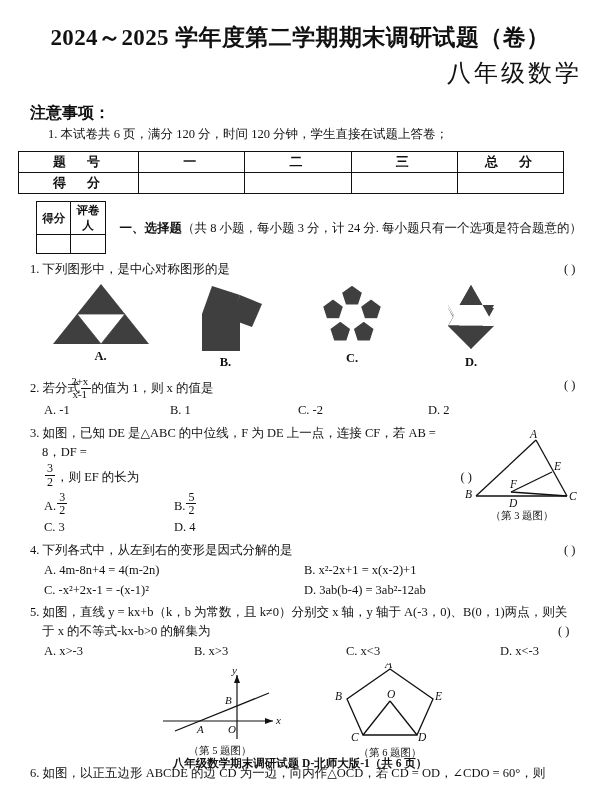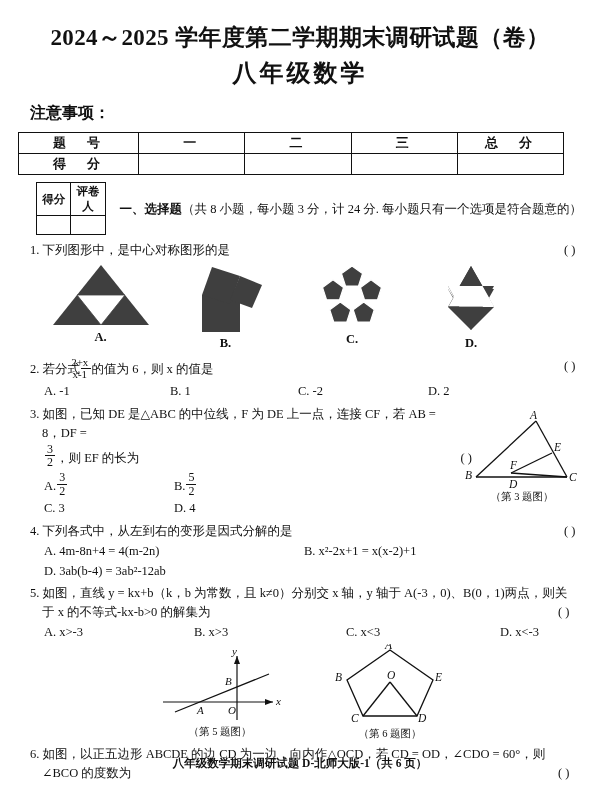--- a/index.html
+++ b/index.html
@@ -13,21 +13,21 @@
     overflow:hidden;
   }
   .page { width:600px; height:785px; padding:14px 18px 0 18px; position:relative; }
 
   
   .title-main{
     text-align:center; font-weight:bold; font-size:23px;
     letter-spacing:.4px; margin:8px 0 2px 0; white-space:nowrap;
   }
   .title-sub{
-    text-align:center; font-weight:bold; font-size:24px;
+    text-align:right; font-weight:normal; font-size:24px;
     letter-spacing:3px; margin:4px 0 14px 0;
   }
 
   
   .notice-h{ font-weight:bold; font-size:16px; margin:0 0 1px 12px; }
   .notice-l{ font-size:12.5px; margin:0 0 1px 30px; line-height:1.45; }
 
   
   table.score{
     border-collapse:collapse; width:546px; margin:8px 0 0 0;
@@ -82,20 +82,21 @@
 </style>
 </head>
 <body>
 
 <div class="page">
 
   <div class="title-main">2024～2025 学年度第二学期期末调研试题（卷）</div>
   <div class="title-sub">八年级数学</div>
 
   <div class="notice-h">注意事项：</div>
+  <div class="notice-l">1. 本试卷共 6 页，满分 120 分，时间 120 分钟，学生直接在试题上答卷；</div>
 
   <table class="score">
     <tbody>
         <tr>
       <td class="lbl">题　号</td>
       <td>一</td>
       <td>二</td>
       <td>三</td>
       <td>总　分</td>
     </tr>
@@ -189,21 +190,21 @@
           <polygon points="28.8,23.4 51.2,23.4 62.3,43.2 17.7,43.2" fill="#ffffff"></polygon>
         </svg>
         <div class="shape-label" style="width:80px;margin:1px auto 0;">D.</div>
       </div>
     </div>
   </div>
 
   <div class="q">
     <div class="q-stem">
       <span>2.</span>
-      <span>若分式</span><span class="frac"><span class="num v">2+x</span><span class="den v">x-1</span></span><span>的值为 6，则 x 的值是</span>
+      <span>若分式</span><span class="frac"><span class="num v">2+x</span><span class="den v">x-1</span></span><span>的值为 1，则 x 的值是</span>
       <span class="paren">(      )</span>
     </div>
     <div class="opts">
       <span class="o1">A. -1</span>
       <span class="o2">B. 1</span>
       <span class="o3">C. -2</span>
       <span class="o4">D. 2</span>
     </div>
   </div>
 
@@ -253,20 +254,21 @@
     <div class="q-stem">
       <span>4.</span>
       <span>下列各式中，从左到右的变形是因式分解的是</span>
       <span class="paren">(      )</span>
     </div>
     <div class="opts">
       <span style="width:260px;">A. 4m-8n+4 = 4(m-2n)</span>
       <span>B. x²-2x+1 = x(x-2)+1</span>
     </div>
     <div class="opts">
+      <span style="width:260px;">C. -x²+2x-1 = -(x-1)²</span>
       <span>D. 3ab(b-4) = 3ab²-12ab</span>
     </div>
   </div>
 
   <div class="q">
     <div class="q-stem" style="margin-right:6px;">
       <span>5.</span>
       <span>如图，直线 y = kx+b（k，b 为常数，且 k≠0）分别交 x 轴，y 轴于 A(-3，0)、B(0，1)两点，则关于 x 的不等式-kx-b&gt;0 的解集为</span>
       <span class="paren2">(      )</span>
     </div>

